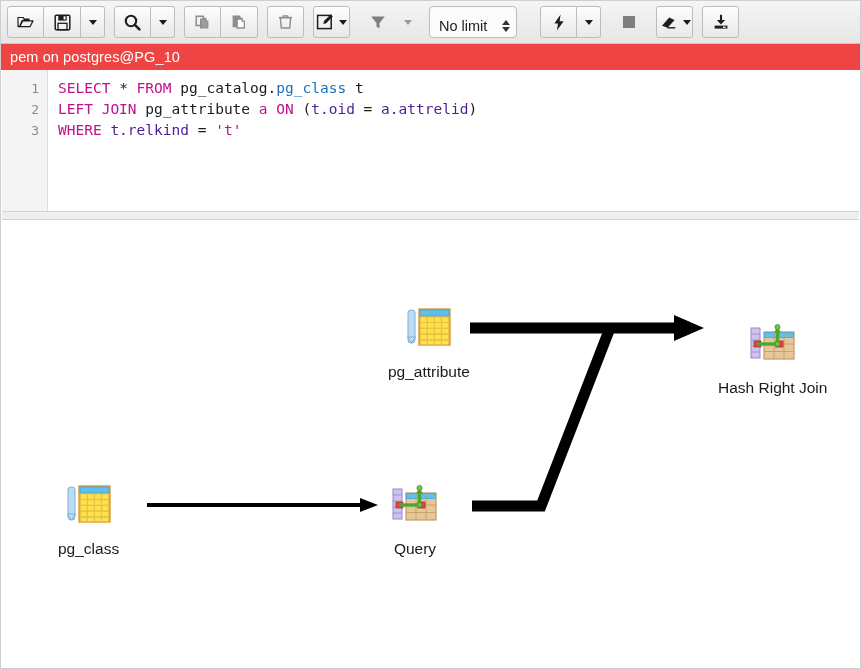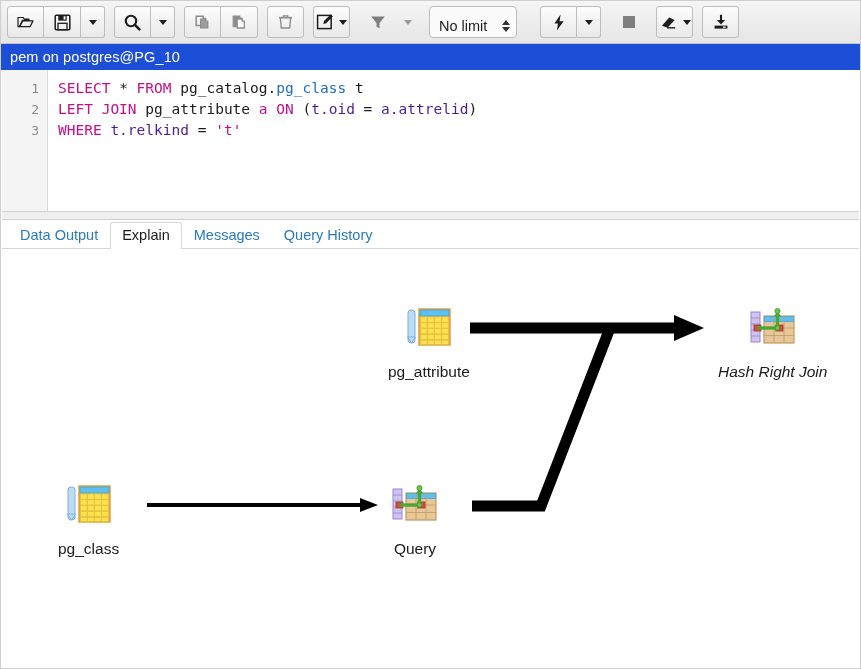--- a/index.html
+++ b/index.html
@@ -71,21 +71,21 @@
     border-left: 4px solid transparent;
     border-right: 4px solid transparent;
   }
   .spin i.up { border-bottom: 5px solid #333; }
   .spin i.dn { border-top: 5px solid #333; }
 
   
   .titlebar {
     position: absolute; left: 0; top: 43px;
     width: 859px; height: 26px;
-    background: #1d4ed8;
+    background: #ef4444;
     color: #ffffff;
     font-size: 14.5px;
     display: flex; align-items: center;
     padding-left: 9px;
     letter-spacing: .1px;
   }
 
   
   .editor {
     position: absolute; left: 1px; top: 69px;
@@ -338,26 +338,20 @@
     <div class="gutter">
         <div>1</div>
         <div>2</div>
         <div>3</div>
       </div>
     <div class="code"><div><span class="kw">SELECT</span><span class="op"> </span><span class="op">*</span><span class="op"> </span><span class="kw">FROM</span><span class="op"> </span><span class="ident">pg_catalog</span><span class="op">.</span><span class="sch">pg_class</span><span class="op"> </span><span class="ident">t</span></div><div><span class="kw">LEFT</span><span class="op"> </span><span class="kw">JOIN</span><span class="op"> </span><span class="ident">pg_attribute</span><span class="op"> </span><span class="alias">a</span><span class="op"> </span><span class="kw">ON</span><span class="op"> </span><span class="op">(</span><span class="col">t.oid</span><span class="op"> = </span><span class="col">a.attrelid</span><span class="op">)</span></div><div><span class="kw">WHERE</span><span class="op"> </span><span class="col">t.relkind</span><span class="op"> = </span><span class="str">'t'</span></div></div>
   </div>
 
   <div class="splitter"></div>
 
-  <div class="tabs">
-      <div class="tab">Data Output</div>
-      <div class="tab active">Explain</div>
-      <div class="tab">Messages</div>
-      <div class="tab">Query History</div>
-    </div>
 
   <div class="zoomctl">
     <div class="zbtn">
       <svg width="15" height="15" viewBox="0 0 15 15">
         <circle cx="6.2" cy="6.2" r="4.2" fill="none" stroke="#ffffff" stroke-width="1.5"></circle>
         <line x1="9.3" y1="9.3" x2="13.0" y2="13.0" stroke="#ffffff" stroke-width="2"></line>
         <line x1="4.2" y1="6.2" x2="8.2" y2="6.2" stroke="#ffffff" stroke-width="1.3"></line>
         <line x1="6.2" y1="4.2" x2="6.2" y2="8.2" stroke="#ffffff" stroke-width="1.3"></line>
       </svg>
     </div>
@@ -422,21 +416,21 @@
       <rect x="32.7" y="30.4" width="6.5" height="5.2"></rect>
                 <rect x="39.8" y="30.4" width="6.5" height="5.2"></rect>
       <rect x="18.5" y="36.2" width="6.5" height="4.2"></rect>
                 <rect x="25.6" y="36.2" width="6.5" height="4.2"></rect>
       <rect x="32.7" y="36.2" width="6.5" height="4.2"></rect>
                 <rect x="39.8" y="36.2" width="6.5" height="4.2"></rect>
     </g>
   </svg></div>
           <div class="label">pg_attribute</div>
         </div>
-        <div class="node" style="left: 716px; top: 55px; font-style: italic;">
+        <div class="node" style="left: 716px; top: 71px;">
           <div><svg class="node-icon" viewBox="0 0 54 46">
     <rect x="5" y="8" width="9" height="30" fill="#cfc2ef" stroke="#9a86cf" stroke-width="1"></rect>
     <g stroke="#9a86cf" stroke-width="0.8">
       <line x1="5" y1="14" x2="14" y2="14"></line>
                 <line x1="5" y1="20" x2="14" y2="20"></line>
       <line x1="5" y1="26" x2="14" y2="26"></line>
                 <line x1="5" y1="32" x2="14" y2="32"></line>
     </g>
     <rect x="18" y="12" width="30" height="27" fill="#e7c79a" stroke="#c49a5e" stroke-width="1.2"></rect>
     <rect x="18.6" y="12.6" width="28.8" height="5" fill="#5fc0ef" stroke="#3fa2d6" stroke-width="0.7"></rect>

